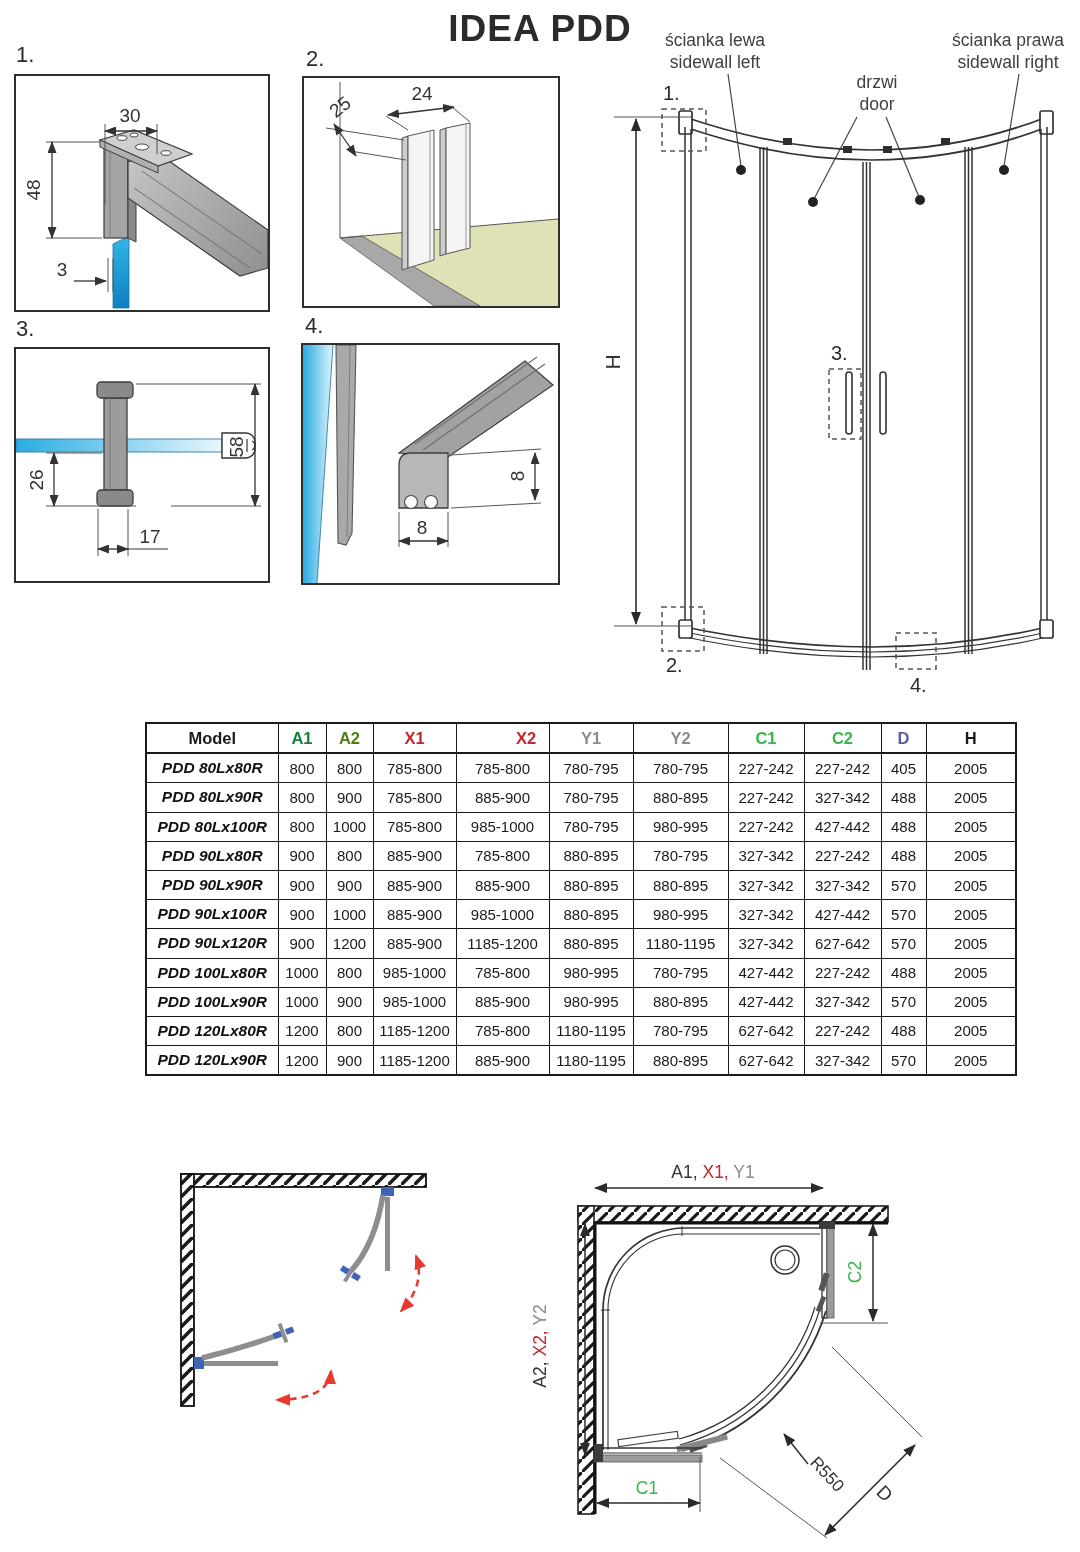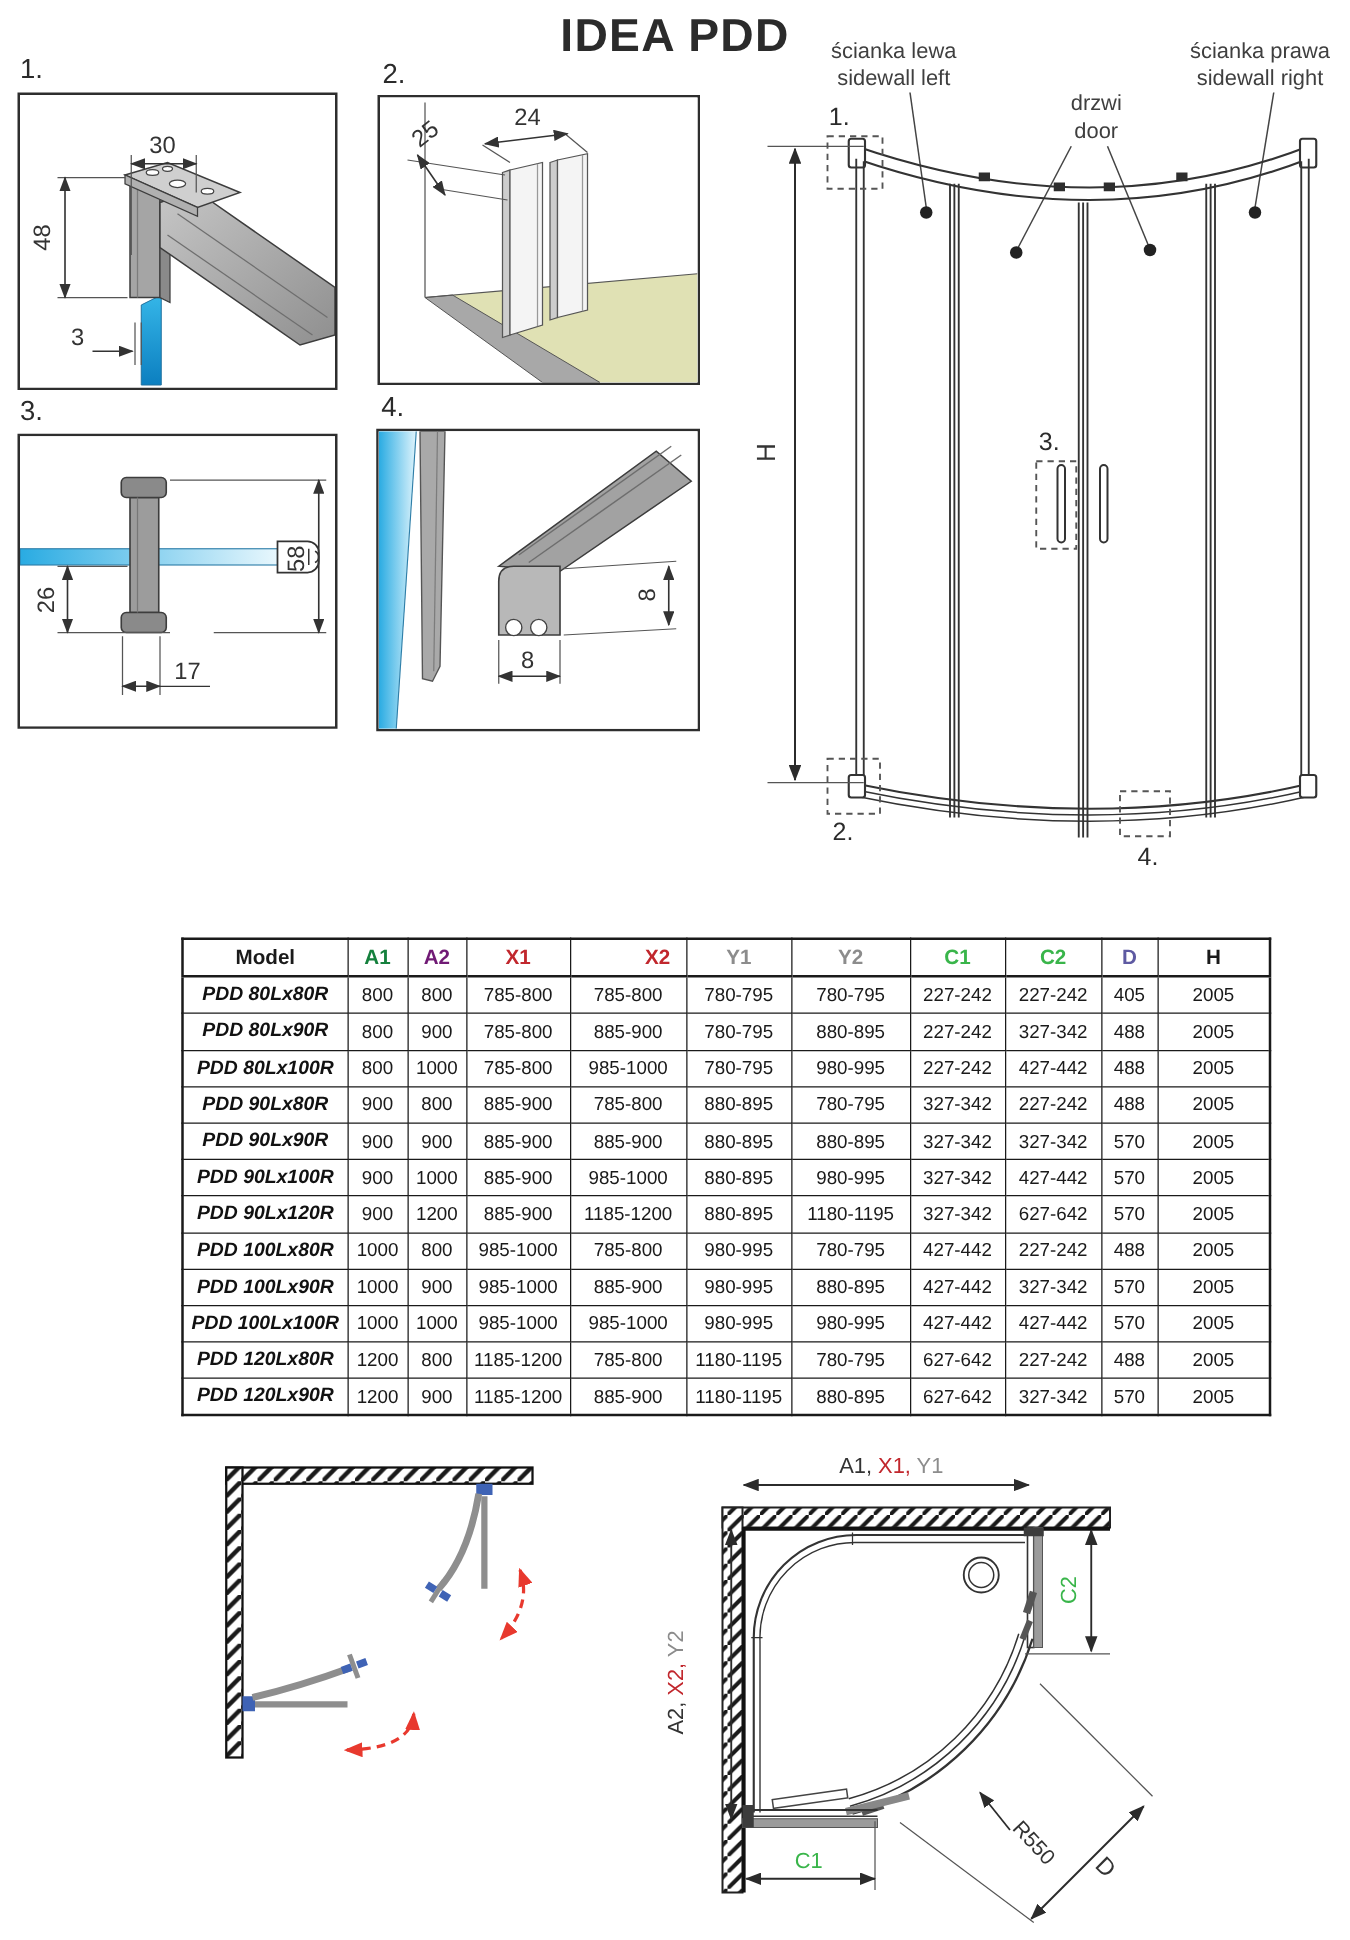--- a/index.html
+++ b/index.html
@@ -10,21 +10,21 @@
               color:#2b2b2b;letter-spacing:1px;}
   .fig-label{font-size:22px;color:#2b2b2b;}
   .detail-box svg{display:block;background:#fff;}
   .detail-box{border:2px solid #2e2e2e;}
   
   .spec-table-wrap{left:145px;top:722px;width:870px;}
   table.spec{border-collapse:collapse;width:870px;table-layout:fixed;}
   table.spec th, table.spec td{border:1.5px solid #1a1a1a;text-align:center;vertical-align:middle;
       height:28.2px;padding:0;font-size:15px;white-space:nowrap;overflow:hidden;}
   table.spec th{font-size:16.5px;font-weight:bold;border-bottom:2.5px solid #1a1a1a;}
-  table.spec{border:2.5px solid #1a1a1a;margin-top:28px;}
+  table.spec{border:2.5px solid #1a1a1a;}
   table.spec td.model{font-weight:bold;font-style:italic;font-size:15.5px;color:#111;}
   svg text{font-family:"Liberation Sans",sans-serif;}
   .dimtxt{font-size:19px;fill:#333;}
   .lbltxt{font-size:17.5px;fill:#3f3f3f;}
   .marktxt{font-size:20px;fill:#2b2b2b;}
 </style>
 </head>
 <body>
 
 <div class="page">
@@ -313,21 +313,21 @@
           <col style="width: 95px;">
           <col style="width: 76px;">
           <col style="width: 77px;">
           <col style="width: 45px;">
           <col style="width: 90px;">
         </colgroup>
         <thead>
           <tr>
             <th style="color: rgb(26, 26, 26);">Model</th>
             <th style="color: #15803d;">A1</th>
-            <th style="color: #701a75;">A2</th>
+            <th style="color: #4d7c0f;">A2</th>
             <th style="color: rgb(193, 39, 45);">X1</th>
             <th style="color: rgb(193, 39, 45); padding-left: 47px;">X2</th>
             <th style="color: rgb(140, 140, 140);">Y1</th>
             <th style="color: rgb(140, 140, 140);">Y2</th>
             <th style="color: rgb(57, 181, 74);">C1</th>
             <th style="color: rgb(57, 181, 74);">C2</th>
             <th style="color: rgb(94, 90, 162);">D</th>
             <th style="color: rgb(26, 26, 26);">H</th>
           </tr>
         </thead>
@@ -439,33 +439,20 @@
           <tr>
             <td class="model">PDD 100Lx90R</td>
             <td>1000</td>
             <td>900</td>
             <td>985-1000</td>
             <td>885-900</td>
             <td>980-995</td>
             <td>880-895</td>
             <td>427-442</td>
             <td>327-342</td>
-            <td>570</td>
-            <td>2005</td>
-          </tr>
-          <tr>
-            <td class="model">PDD 100Lx100R</td>
-            <td>1000</td>
-            <td>1000</td>
-            <td>985-1000</td>
-            <td>985-1000</td>
-            <td>980-995</td>
-            <td>980-995</td>
-            <td>427-442</td>
-            <td>427-442</td>
             <td>570</td>
             <td>2005</td>
           </tr>
           <tr>
             <td class="model">PDD 120Lx80R</td>
             <td>1200</td>
             <td>800</td>
             <td>1185-1200</td>
             <td>785-800</td>
             <td>1180-1195</td>

